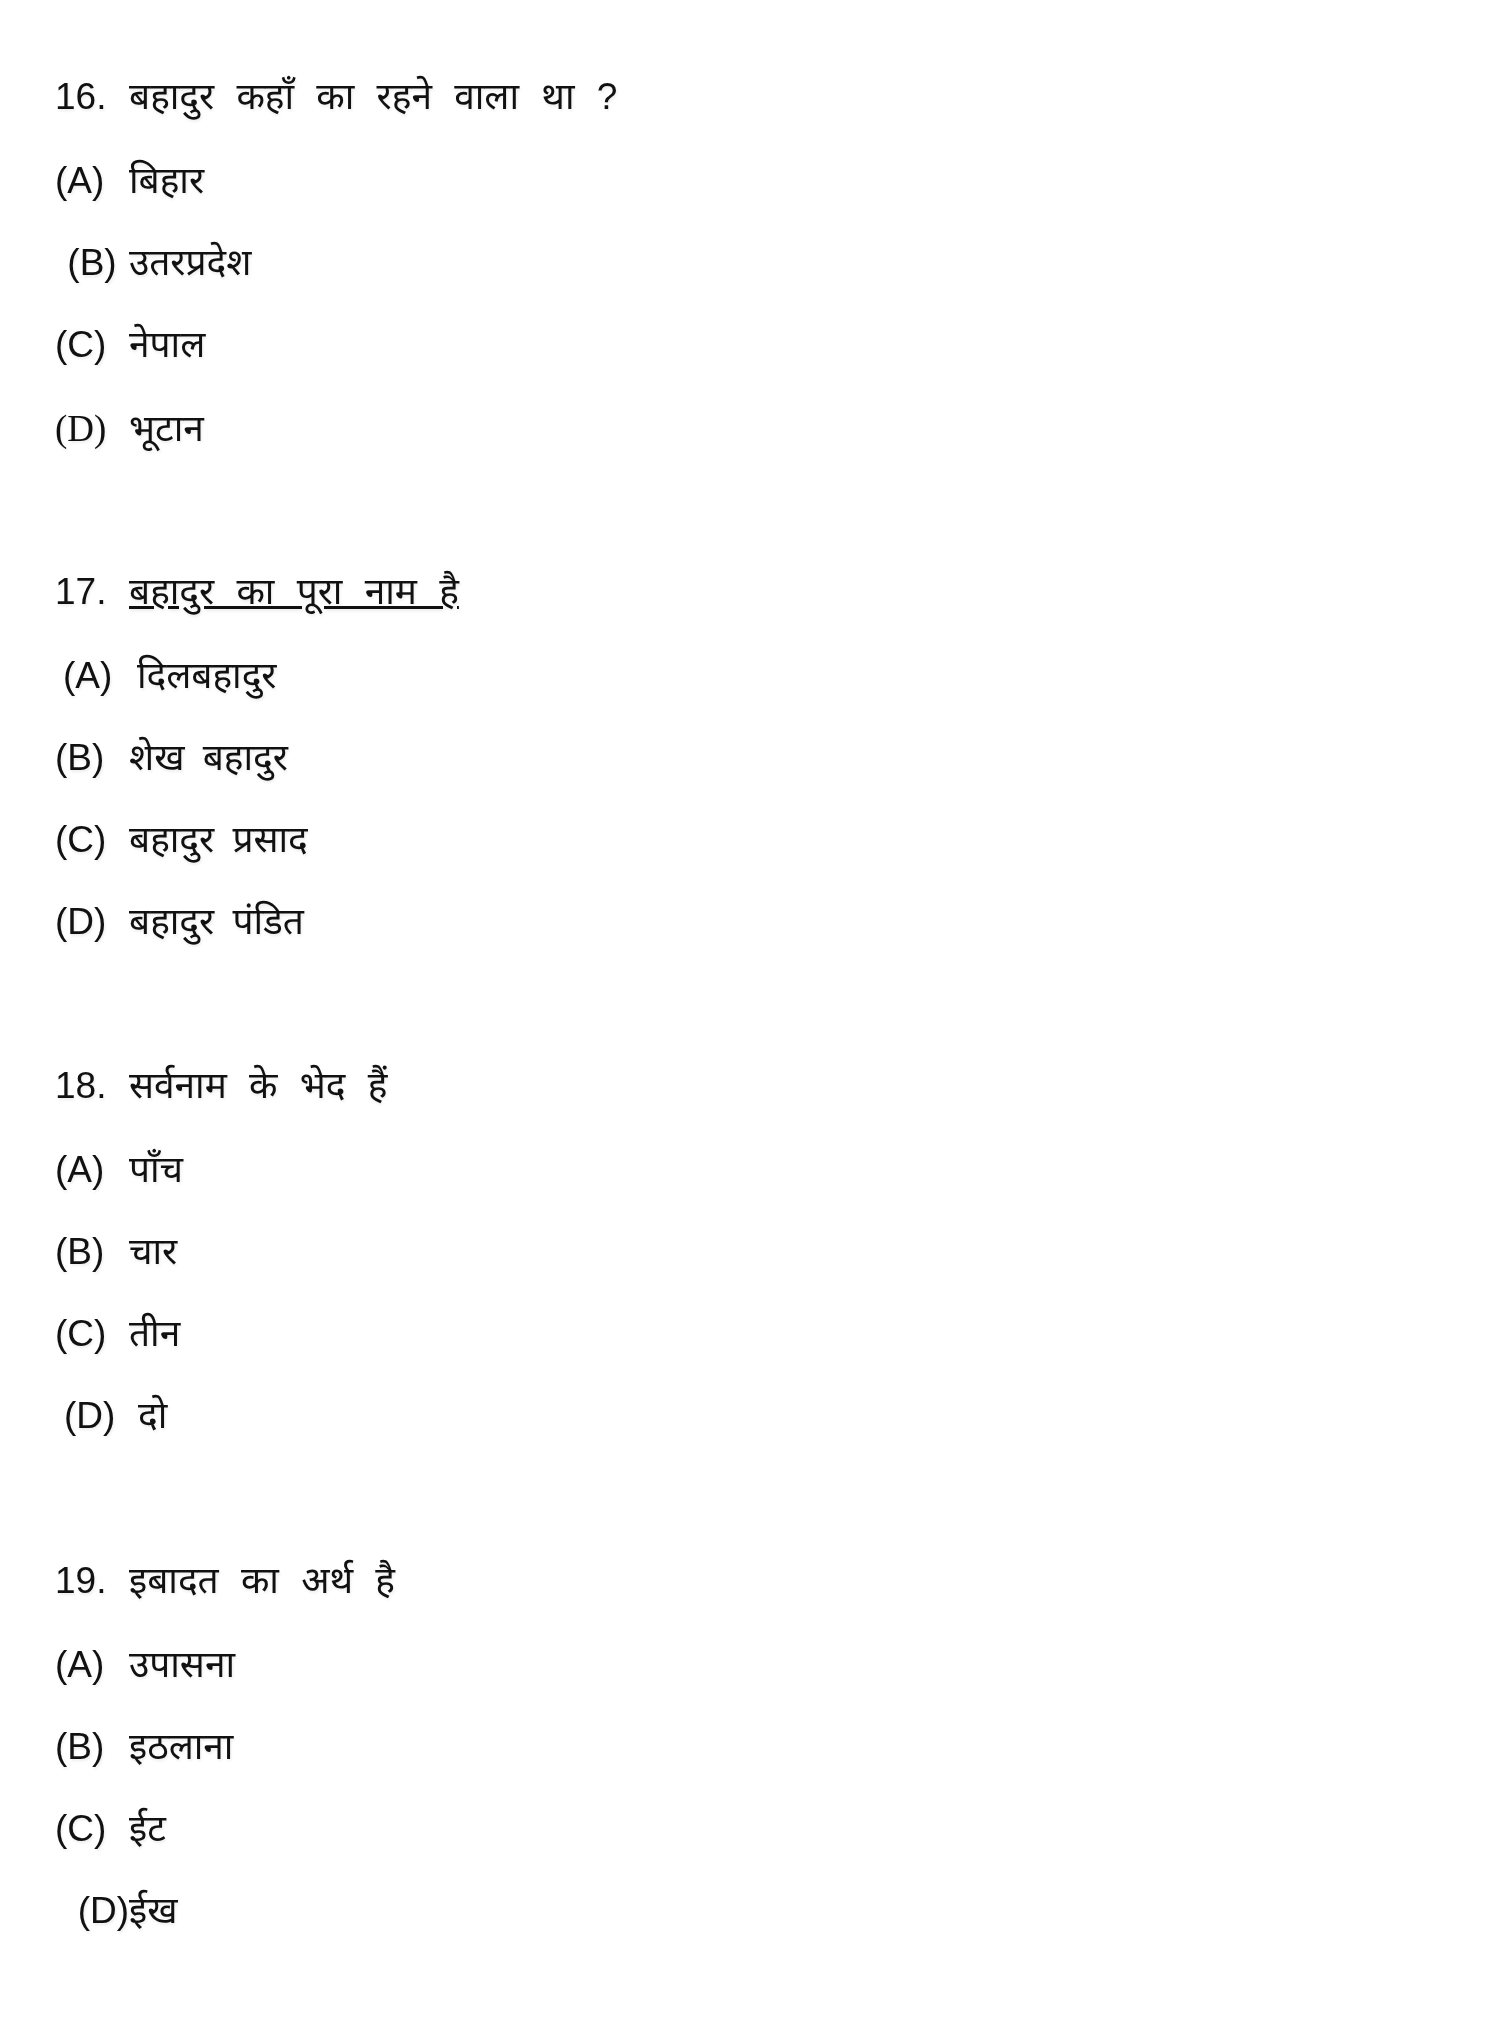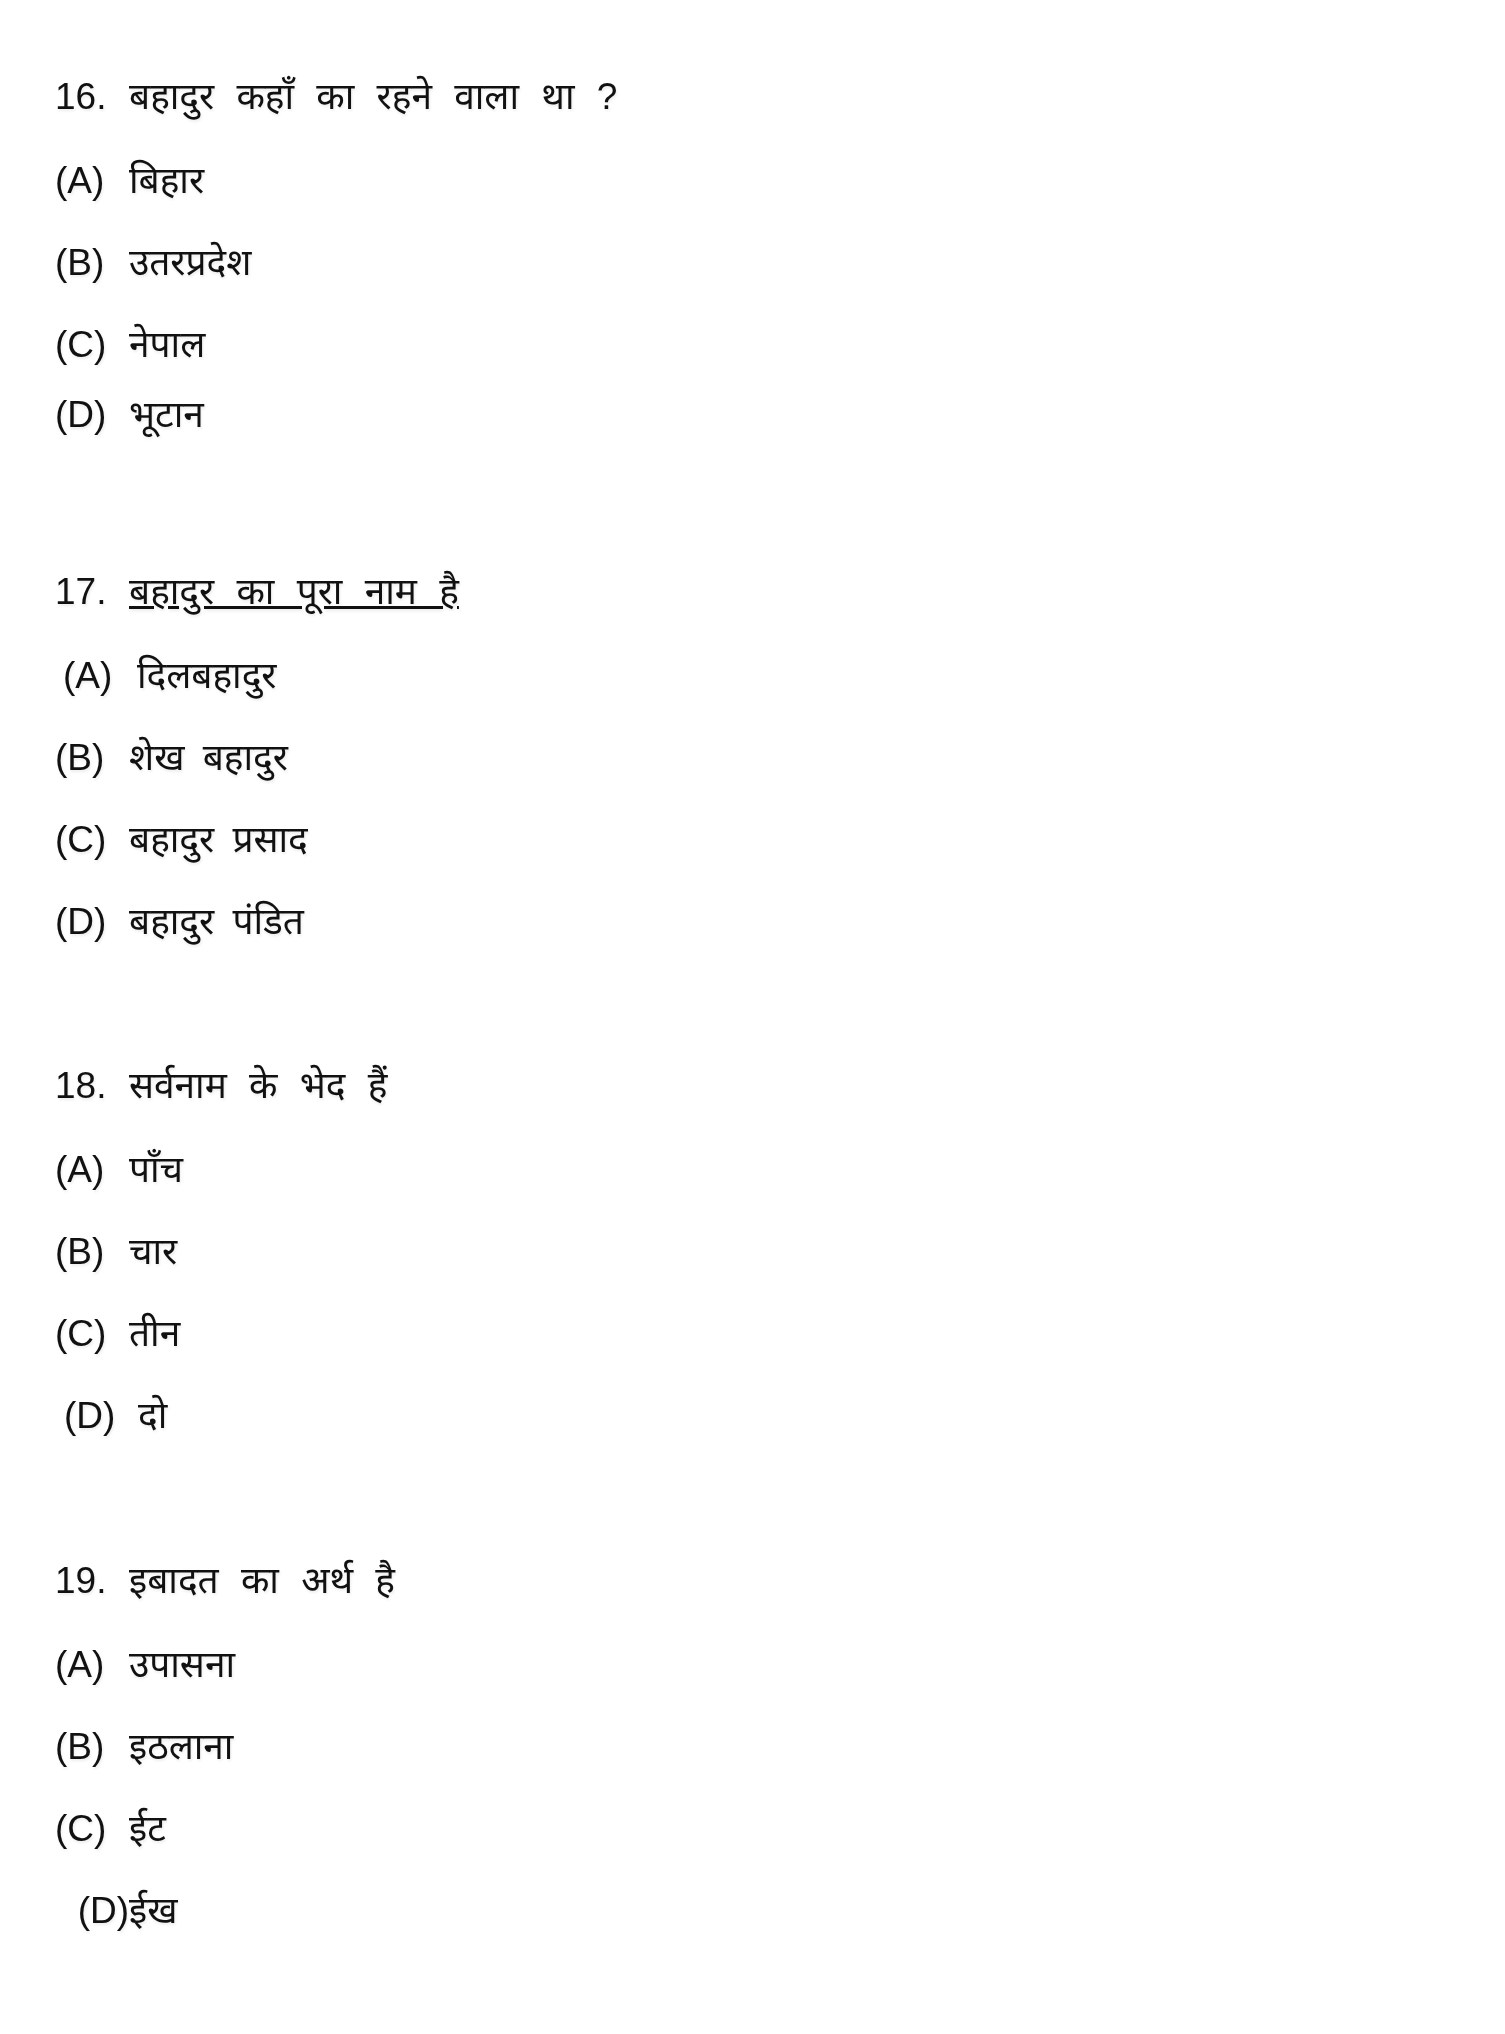--- a/index.html
+++ b/index.html
@@ -22,27 +22,27 @@
 </head>
 <body>
 
 <div class="block" style="top:72px;">
   <div class="line" style="top:0px;">
     <span class="qnum">16.</span><span class="qtext">बहादुर कहाँ का रहने वाला था ?</span>
   </div>
   <div class="line" style="top:84px;">
     <span class="olabel">(A)</span><span class="otext">बिहार</span>
   </div>
-  <div class="line" style="top:166px;">
+  <div class="line" style="top:166px;text-align:center;">
     <span class="olabel">(B)</span><span class="otext">उतरप्रदेश</span>
   </div>
   <div class="line" style="top:248px;">
     <span class="olabel">(C)</span><span class="otext">नेपाल</span>
   </div>
-  <div class="line" style="top:318px;">
+  <div class="line" style="top:332px;font-family:Liberation Serif, serif;">
     <span class="olabel">(D)</span><span class="otext">भूटान</span>
   </div>
 </div>
 
 <div class="block" style="top:567px;">
   <div class="line" style="top:0px;text-decoration:underline;">
     <span class="qnum">17.</span><span class="qtext">बहादुर का पूरा नाम है</span>
   </div>
   <div class="line" style="top:84px;margin-left:8px;">
     <span class="olabel">(A)</span><span class="otext">दिलबहादुर</span>

